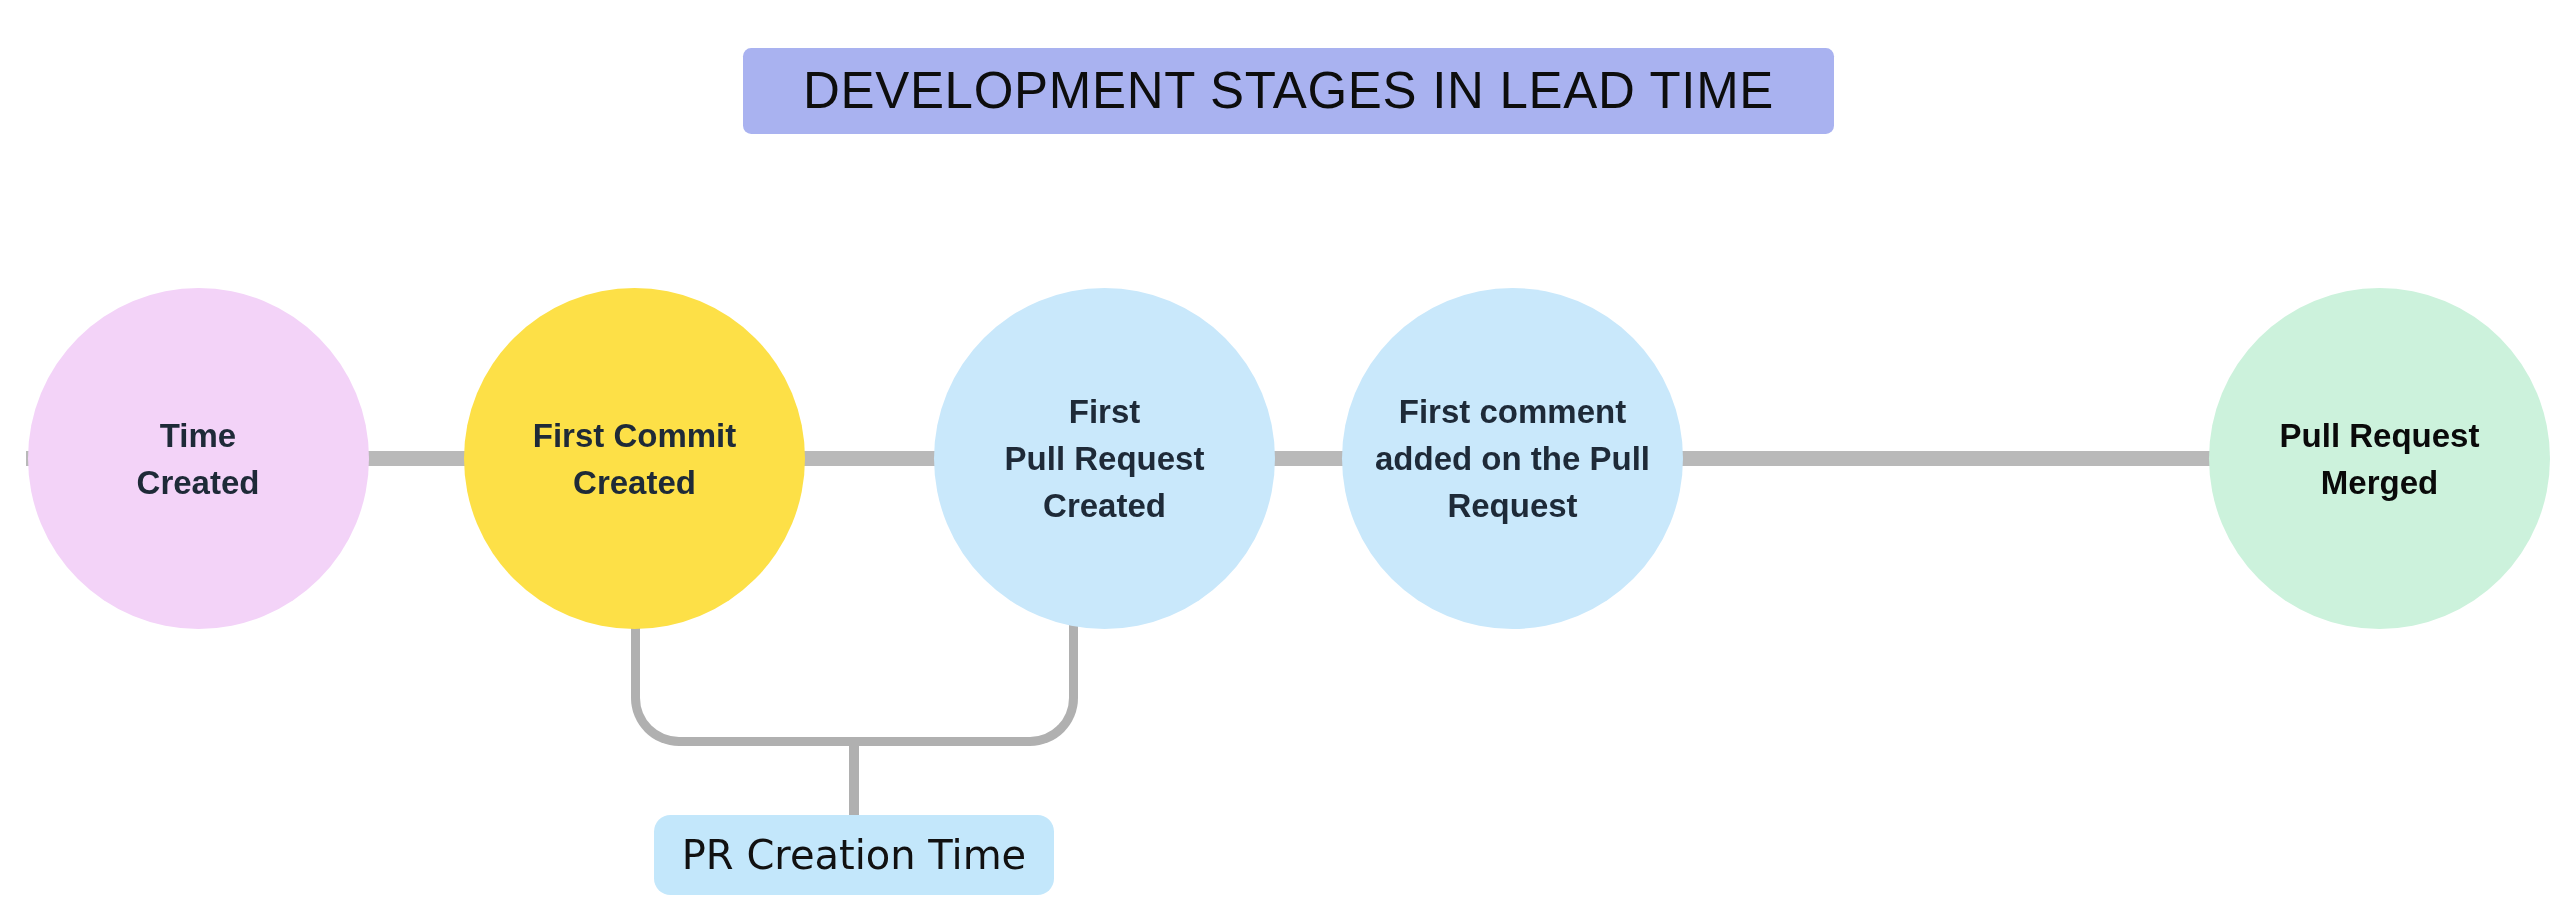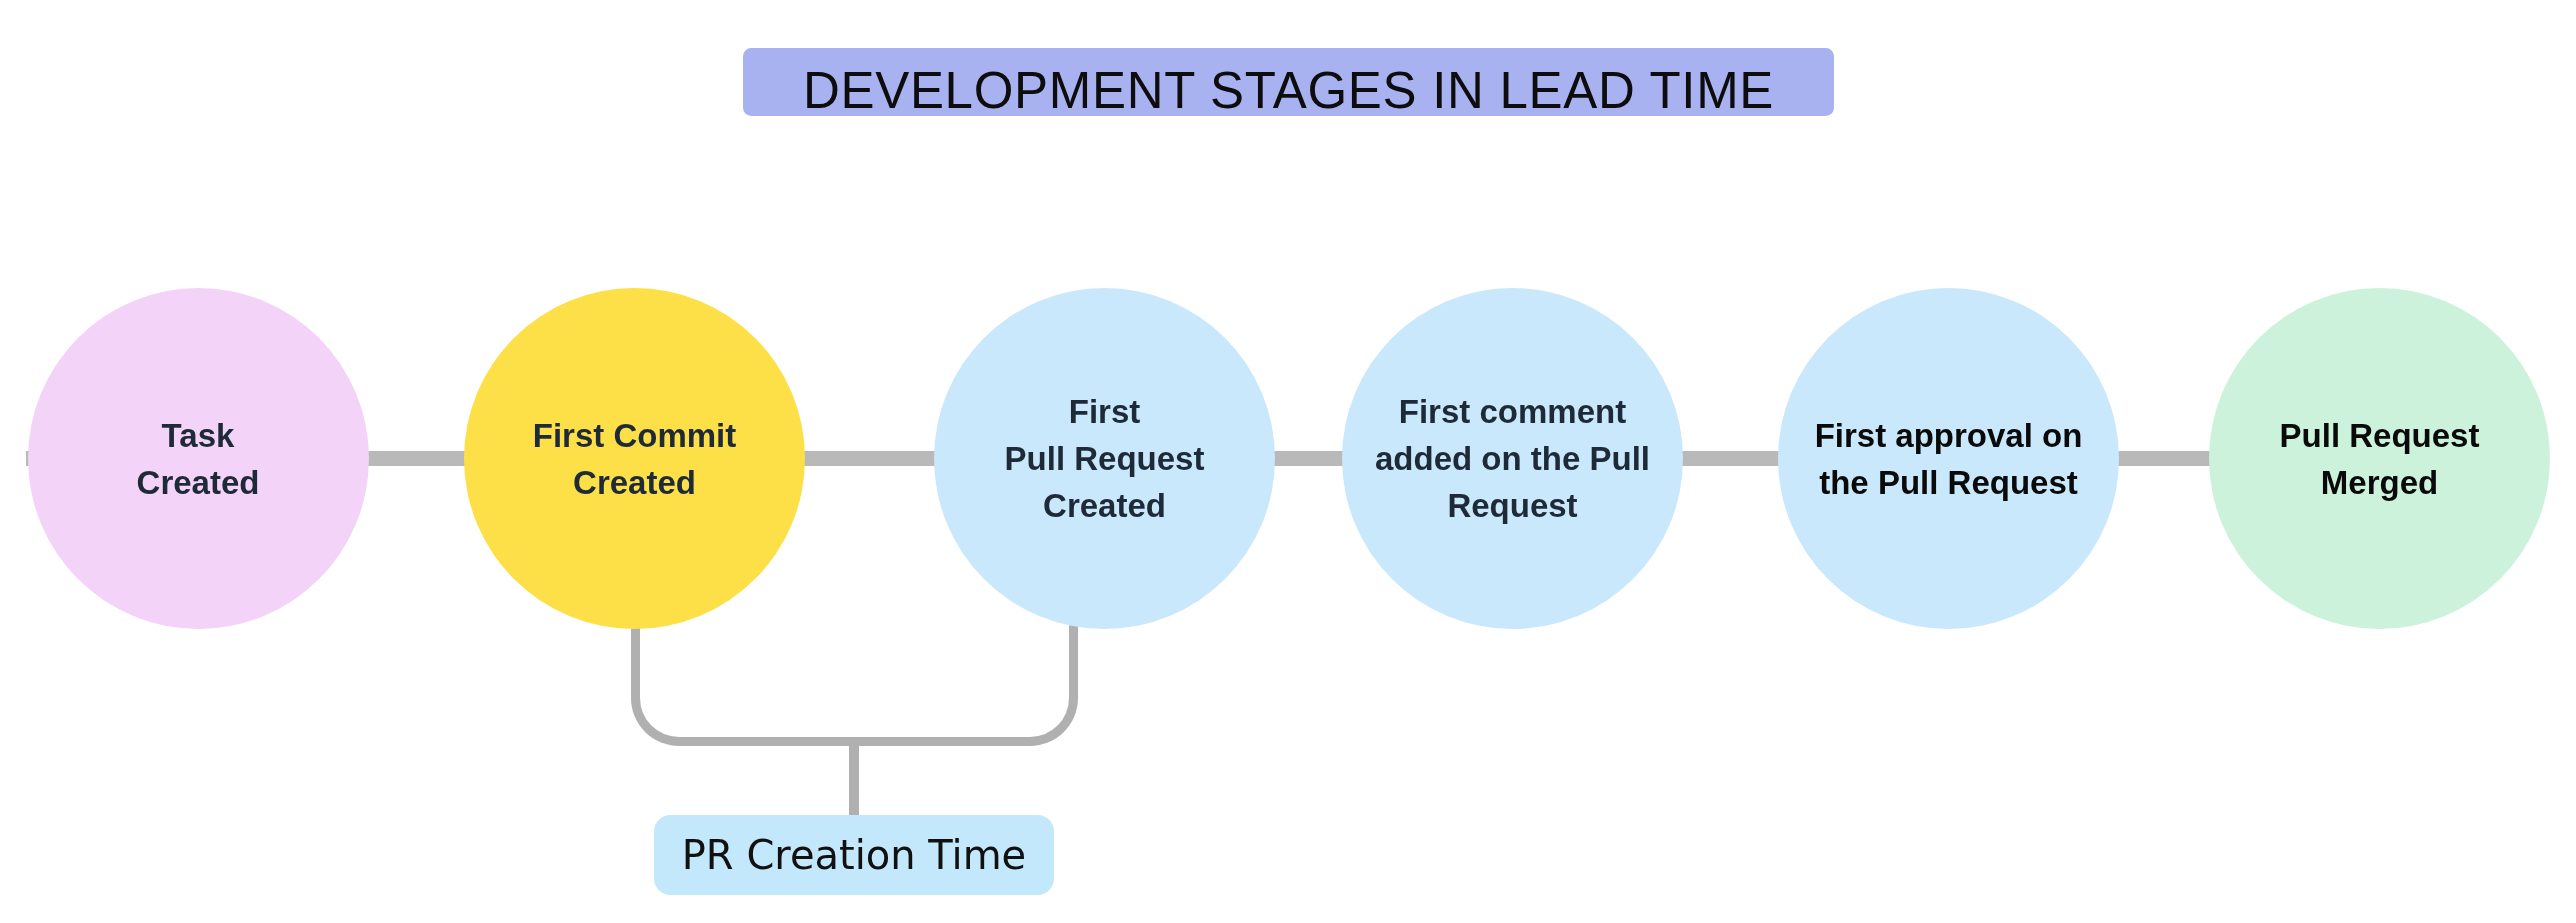--- a/index.html
+++ b/index.html
@@ -9,21 +9,21 @@
     height: 923px;
     background: #ffffff;
     overflow: hidden;
     font-family: "Liberation Sans", sans-serif;
   }
 
   
   .title {
     position: absolute;
     left: 743px; top: 48px;
-    width: 1091px; height: 68px;
+    width: 1091px; height: 86px;
     border-radius: 8.2px;
     text-align: center;
     line-height: 86px;
     font-size: 51px;
     font-weight: 400;
     letter-spacing: 0.7px;
     z-index: 2;
   }
 
   
@@ -99,36 +99,34 @@
 <div class="canvas">
 
   <div class="title" style="background-color: rgb(169, 178, 240); color: rgb(13, 13, 13);">DEVELOPMENT STAGES IN LEAD TIME</div>
 
   <div class="connector" style="background-color: rgb(185, 185, 185);"></div>
 
   <div class="bracket" style="border-color: rgb(176, 176, 176);"></div>
 
   <div class="bracket-stem" style="background-color: rgb(176, 176, 176);"></div>
 
-  <div class="circle c1" style="background-color: rgb(243, 211, 248); color: rgb(30, 42, 56);">Task
+  <div class="circle c1" style="background-color: rgb(243, 211, 248); color: rgb(30, 42, 56);">Time
 Created</div>
 
   <div class="circle c2" style="background-color: #fde047; color: rgb(30, 42, 56);">First Commit
 Created</div>
 
   <div class="circle c3" style="background-color: rgb(201, 232, 251); color: rgb(30, 42, 56);">First
 Pull Request
 Created</div>
 
   <div class="circle c4" style="background-color: rgb(201, 232, 251); color: rgb(30, 42, 56);">First comment
 added on the Pull
 Request</div>
 
-  <div class="circle c5" style="background-color: rgb(201, 232, 251); color: rgb(10, 10, 10);">First approval on
-the Pull Request</div>
 
   <div class="circle c6" style="background-color: rgb(204, 242, 220); color: rgb(10, 10, 10);">Pull Request
 Merged</div>
 
   <div class="annotation" style="background-color: rgb(195, 231, 251); color: rgb(17, 17, 17);">PR Creation Time</div>
 
 </div>
 
 
 </body></html>

